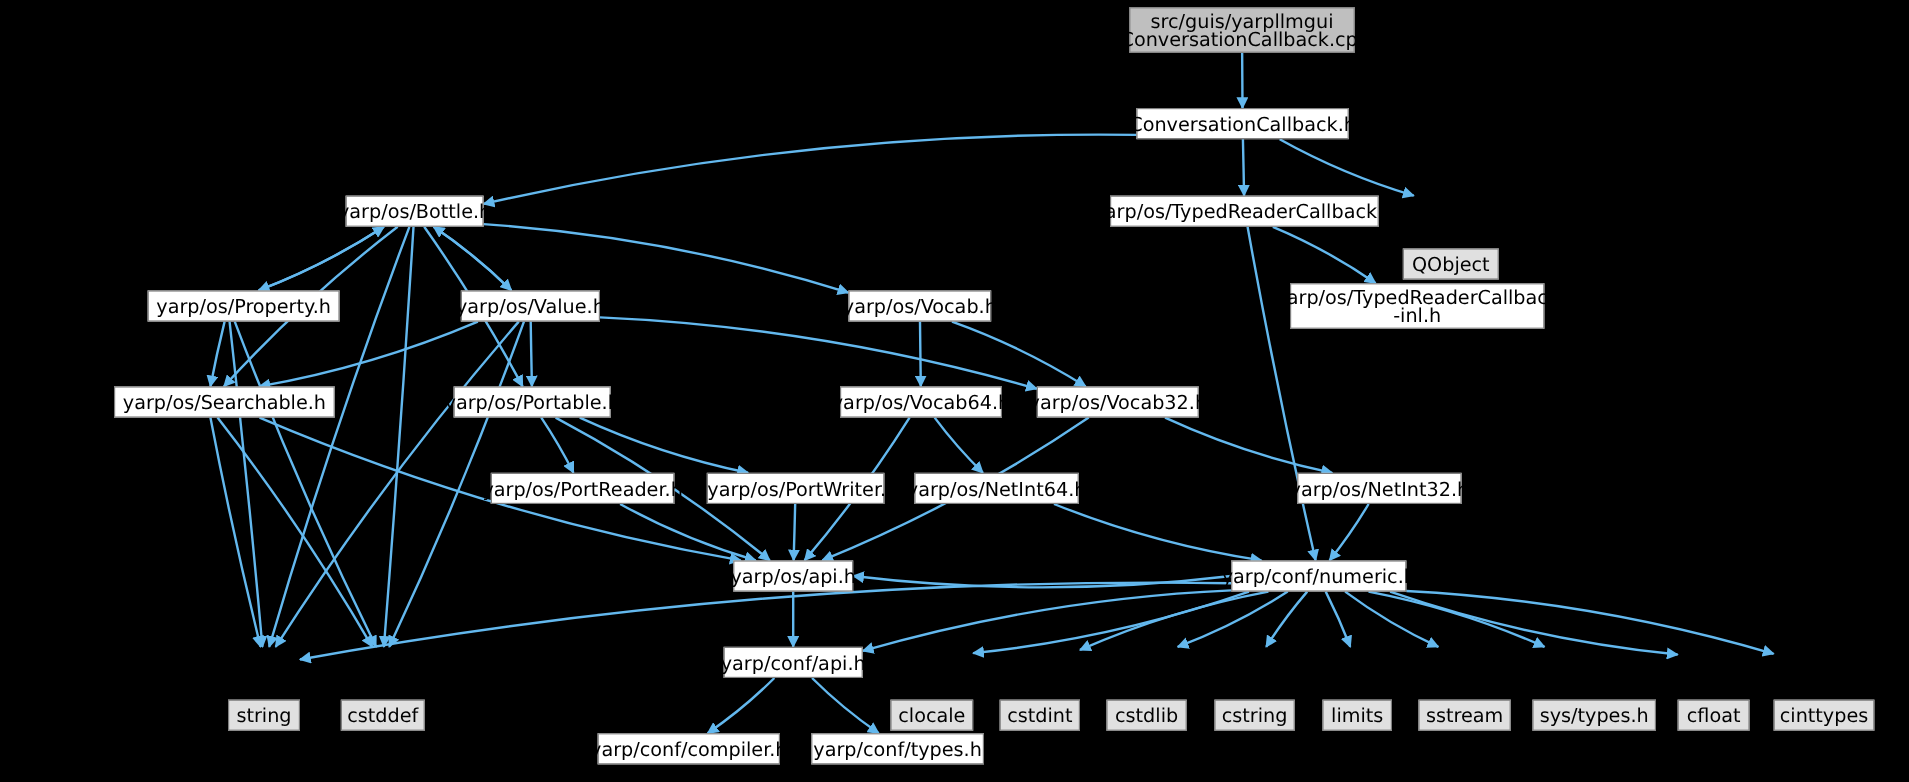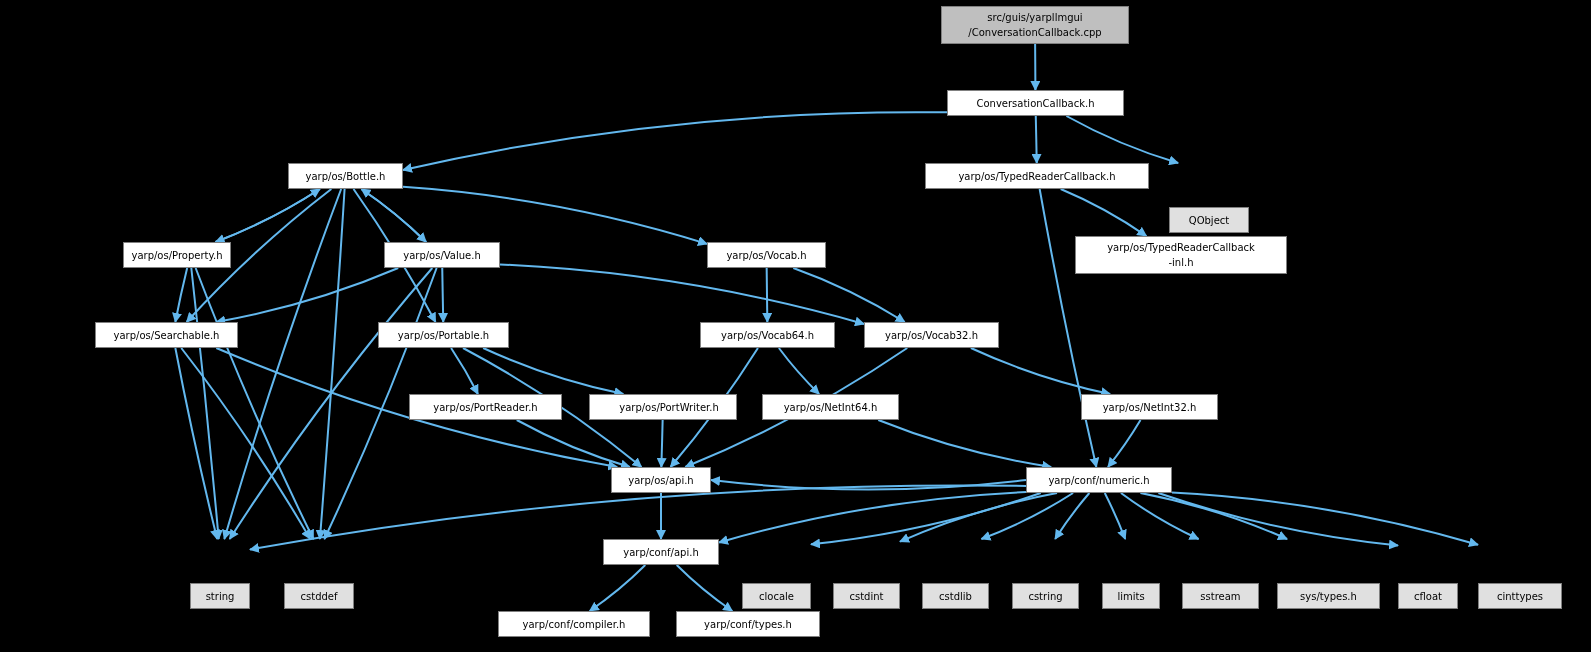--- a/index.html
+++ b/index.html
@@ -11,21 +11,21 @@
     overflow:hidden;
   }
   svg#edges{position:absolute;left:0;top:0;width:1591px;height:652px;}
   .node{
     position:absolute;
     box-sizing:border-box;
     border:1px solid #808080;
     display:flex;align-items:center;justify-content:center;
     text-align:center;
     color:#000;
-    font-size:10px;
+    font-size:16px;
     line-height:15px;
     letter-spacing:0px;
     white-space:pre-line;
     background:#fff;
     z-index:5;
   }
   .node.filled{background:#bfbfbf;}
   .node.std{background:#e0e0e0;margin-top:44px;}
   .node span{pointer-events:none;}
 </style>
@@ -96,26 +96,26 @@
         <path d="M 676.7083333333334 565 Q 702.3737116736959 590.5692650609508 732.2916666666666 611" fill="none" stroke="#63b8ee" stroke-width="2" marker-end="url(#arrow)"></path>
       </g>
   </svg>
   <div id="node-layer">
       <div class="node filled" style="left: 941px; top: 6px; width: 188px; height: 38px;"><span>src/guis/yarpllmgui
 /ConversationCallback.cpp</span></div>
       <div class="node" style="left: 947px; top: 90px; width: 177px; height: 26px; align-items: center;"><span>ConversationCallback.h</span></div>
       <div class="node" style="left: 288px; top: 163px; width: 115px; height: 26px;"><span>yarp/os/Bottle.h</span></div>
       <div class="node" style="left: 925px; top: 163px; width: 224px; height: 26px;"><span>yarp/os/TypedReaderCallback.h</span></div>
       <div class="node std" style="left: 1169px; top: 163px; width: 80px; height: 26px;"><span>QObject</span></div>
-      <div class="node" style="left: 123px; top: 242px; width: 108px; height: 26px;"><span>yarp/os/Property.h</span></div>
+      <div class="node" style="left: 123px; top: 242px; width: 160px; height: 26px;"><span>yarp/os/Property.h</span></div>
       <div class="node" style="left: 384px; top: 242px; width: 116px; height: 26px;"><span>yarp/os/Value.h</span></div>
       <div class="node" style="left: 707px; top: 242px; width: 119px; height: 26px;"><span>yarp/os/Vocab.h</span></div>
       <div class="node" style="left: 1075px; top: 236px; width: 212px; height: 38px;"><span>yarp/os/TypedReaderCallback
 -inl.h</span></div>
-      <div class="node" style="left: 95px; top: 322px; width: 143px; height: 26px;"><span>yarp/os/Searchable.h</span></div>
+      <div class="node" style="left: 95px; top: 322px; width: 184px; height: 26px;"><span>yarp/os/Searchable.h</span></div>
       <div class="node" style="left: 378px; top: 322px; width: 131px; height: 26px;"><span>yarp/os/Portable.h</span></div>
       <div class="node" style="left: 700px; top: 322px; width: 135px; height: 26px;"><span>yarp/os/Vocab64.h</span></div>
       <div class="node" style="left: 864px; top: 322px; width: 135px; height: 26px;"><span>yarp/os/Vocab32.h</span></div>
       <div class="node" style="left: 409px; top: 394px; width: 153px; height: 26px;"><span>yarp/os/PortReader.h</span></div>
       <div class="node" style="left: 589px; top: 394px; width: 148px; height: 26px; padding-left: 12px;"><span>yarp/os/PortWriter.h</span></div>
       <div class="node" style="left: 762px; top: 394px; width: 137px; height: 26px;"><span>yarp/os/NetInt64.h</span></div>
       <div class="node" style="left: 1081px; top: 394px; width: 137px; height: 26px;"><span>yarp/os/NetInt32.h</span></div>
       <div class="node" style="left: 611px; top: 467px; width: 100px; height: 26px;"><span>yarp/os/api.h</span></div>
       <div class="node" style="left: 1026px; top: 467px; width: 146px; height: 26px;"><span>yarp/conf/numeric.h</span></div>
       <div class="node std" style="left: 190px; top: 539px; width: 60px; height: 26px;"><span>string</span></div>

